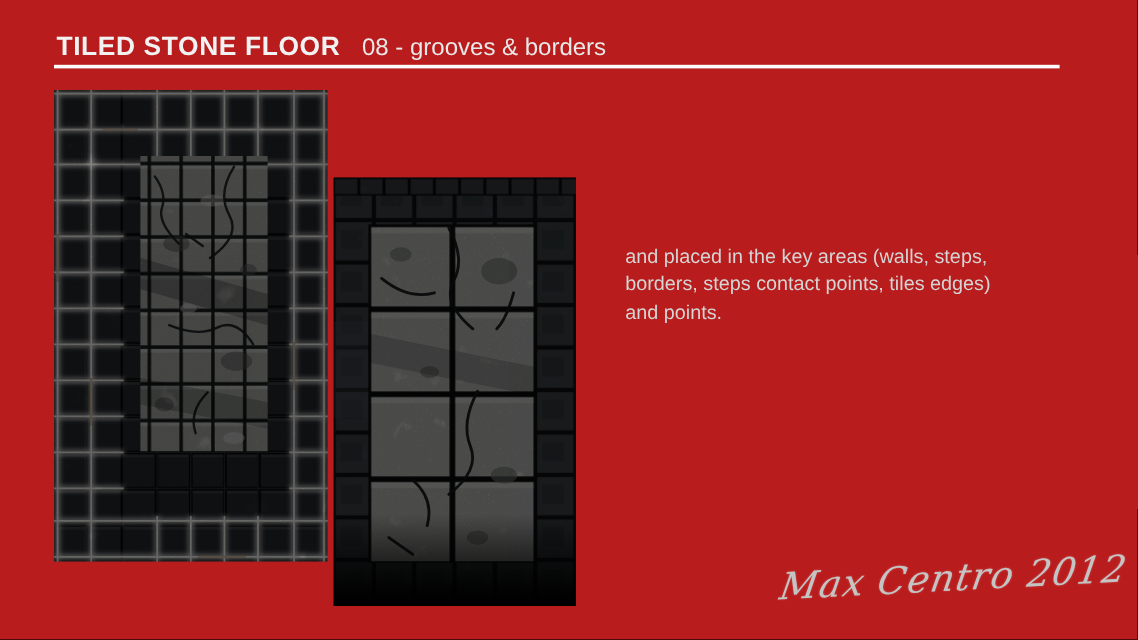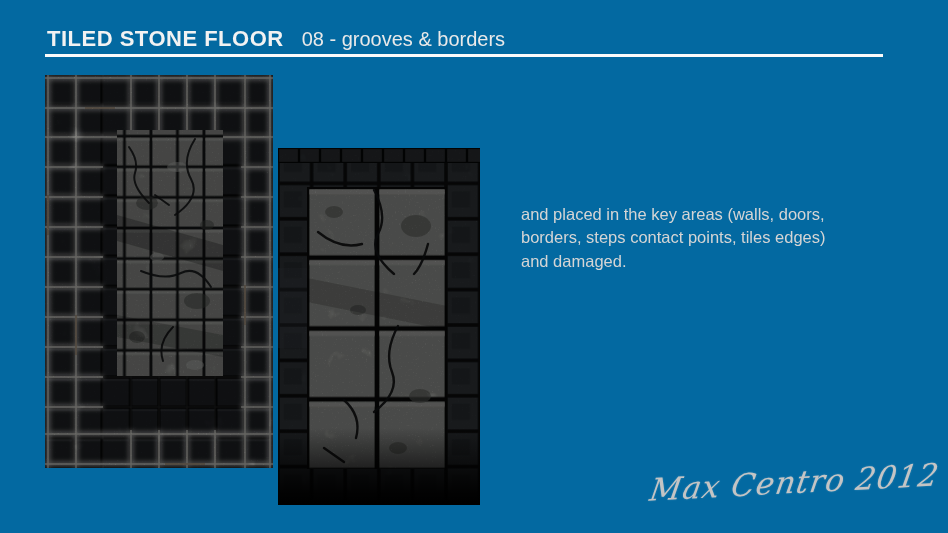--- a/index.html
+++ b/index.html
@@ -1,17 +1,17 @@
 <!DOCTYPE html>
 <html><head>
 <meta charset="utf-8">
 <style>
   html,body{margin:0;padding:0;background:#000;}
   .slide{
-    position:relative;width:948px;height:533px;background:#0369a1;overflow:hidden;
+    position:relative;width:948px;height:533px;background:#b91c1c;overflow:hidden;
     font-family:"Liberation Sans",sans-serif;
   }
   .header{position:absolute;left:47px;top:26px;white-space:nowrap;}
   .title{font-size:22px;font-weight:bold;color:#f2f2f2;letter-spacing:.5px;}
   .subtitle{font-size:20px;font-weight:400;color:#e9e9e9;margin-left:18px;}
   .rule{position:absolute;left:45px;top:54px;width:838px;height:3px;background:#fbfbfb;}
   .fig-left{position:absolute;left:45px;top:75px;width:228px;height:393px;}
   .fig-right{position:absolute;left:278px;top:148px;width:202px;height:357px;}
   .desc{
     position:absolute;left:521px;top:186px;width:350px;
@@ -208,20 +208,20 @@
       <path d="M46 300 l20 14"></path>
     </g>
     <path d="M29 130 L169 158 L169 182 L29 154 Z" fill="#000000" opacity="0.18"></path>
 
     <rect width="202" height="357" filter="url(#fCoarseR)" opacity="0.4"></rect>
     <rect width="202" height="357" filter="url(#fFineR)" opacity="0.3"></rect>
     <rect x="0" y="280" width="202" height="77" fill="url(#gFadeR)"></rect>
   </svg>
 
   <p class="desc">
-    <span class="line">and placed in the key areas (walls, doors,</span>
+    <span class="line">and placed in the key areas (walls, steps,</span>
     <span class="line">borders, steps contact points, tiles edges)</span>
-    <span class="line">and damaged.</span>
+    <span class="line">and points.</span>
   </p>
 
   <div class="sig">Max Centro 2012</div>
 
 </div>
 
 </body></html>

